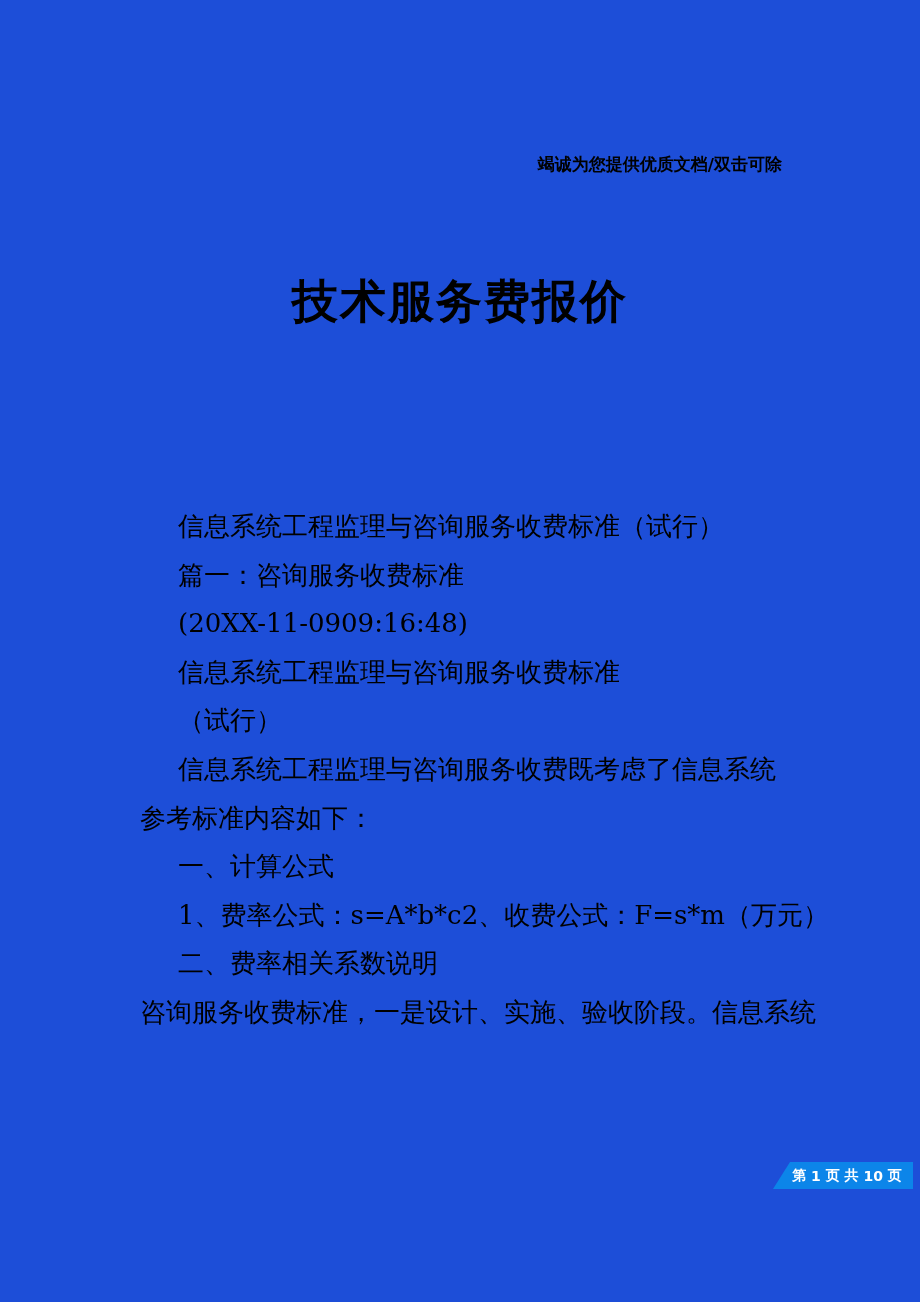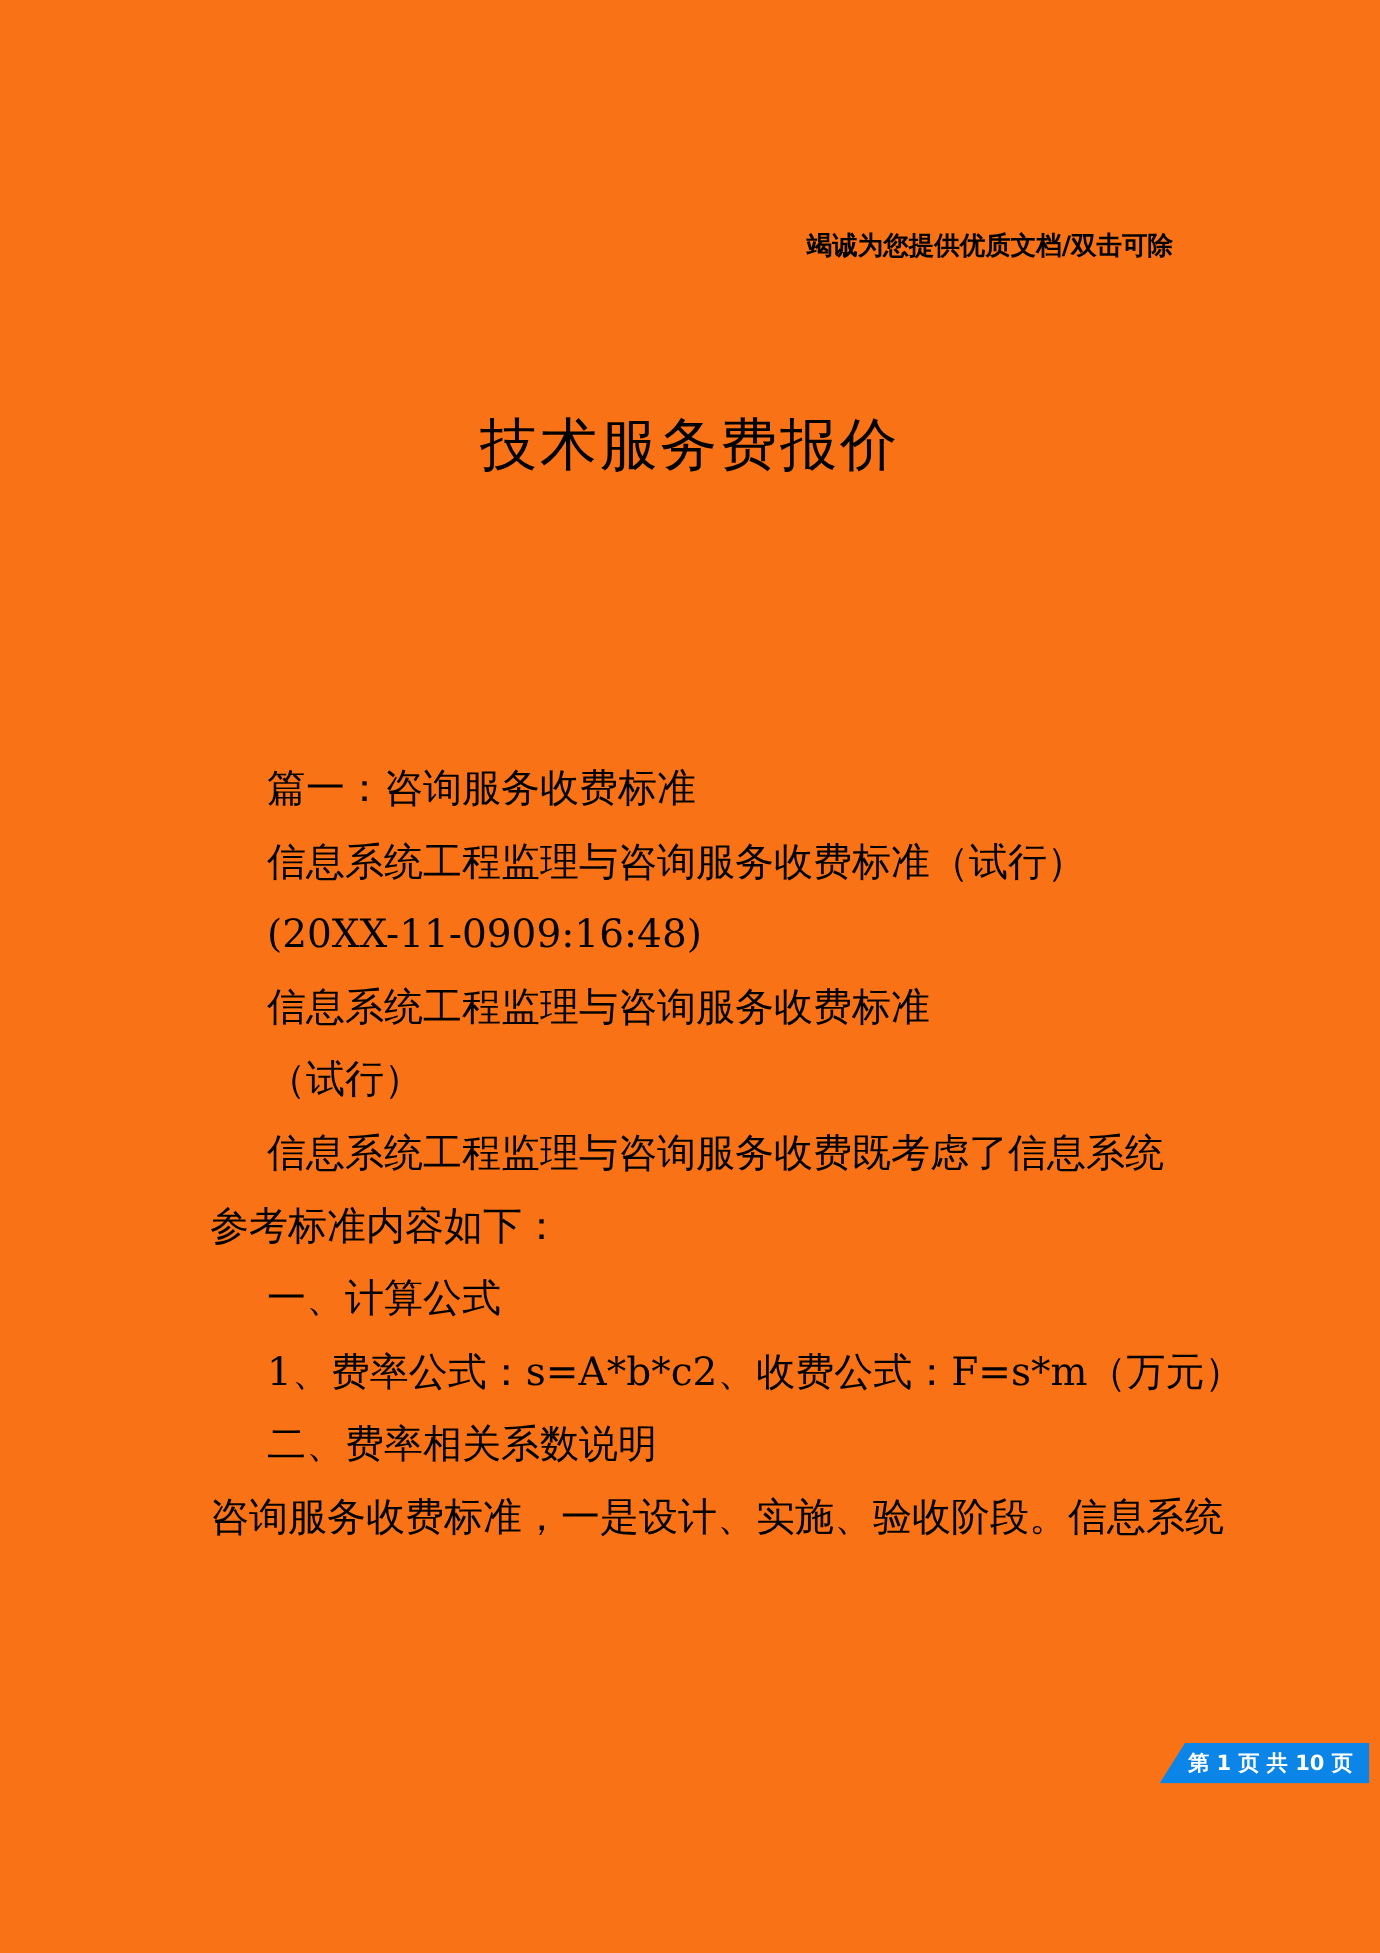--- a/index.html
+++ b/index.html
@@ -4,21 +4,21 @@
 <style>
   html, body {
     margin: 0;
     padding: 0;
     background: #ffffff;
   }
   .page {
     position: relative;
     width: 920px;
     height: 1302px;
-    background: #f97316;
+    background: #1d4ed8;
     overflow: hidden;
     font-family: "DejaVu Serif", "Liberation Serif", serif;
     color: #000000;
   }
   .header-note {
     position: absolute;
     top: 153px;
     right: 138px;
     font-size: 17px;
     font-weight: bold;
@@ -27,22 +27,22 @@
     white-space: nowrap;
   }
   .doc-title {
     position: absolute;
     top: 276px;
     left: 0;
     width: 100%;
     margin: 0;
     text-align: center;
     font-family: "DejaVu Sans", "Liberation Sans", sans-serif;
-    font-weight: 400;
-    font-size: 38px;
+    font-weight: 700;
+    font-size: 46px;
     line-height: 1.1;
     letter-spacing: 2px;
     color: #000000;
   }
   .doc-body {
     position: absolute;
     top: 502px;
     left: 140px;
     width: 665px;
   }
@@ -81,22 +81,22 @@
 </head>
 <body>
 
 <div class="page">
 
   <div class="header-note">竭诚为您提供优质文档/双击可除</div>
 
   <h1 class="doc-title">技术服务费报价</h1>
 
   <div class="doc-body">
+    <div class="line indent">信息系统工程监理与咨询服务收费标准（试行）</div>
     <div class="line indent">篇一：咨询服务收费标准</div>
-    <div class="line indent">信息系统工程监理与咨询服务收费标准（试行）</div>
     <div class="line indent">(20XX-11-0909:16:48)</div>
     <div class="line indent">信息系统工程监理与咨询服务收费标准</div>
     <div class="line indent">（试行）</div>
     <div class="line indent">信息系统工程监理与咨询服务收费既考虑了信息系统</div>
     <div class="line">参考标准内容如下：</div>
     <div class="line indent">一、计算公式</div>
     <div class="line indent">1、费率公式：s=A*b*c2、收费公式：F=s*m（万元）</div>
     <div class="line indent">二、费率相关系数说明</div>
     <div class="line">咨询服务收费标准，一是设计、实施、验收阶段。信息系统</div>
   </div>

